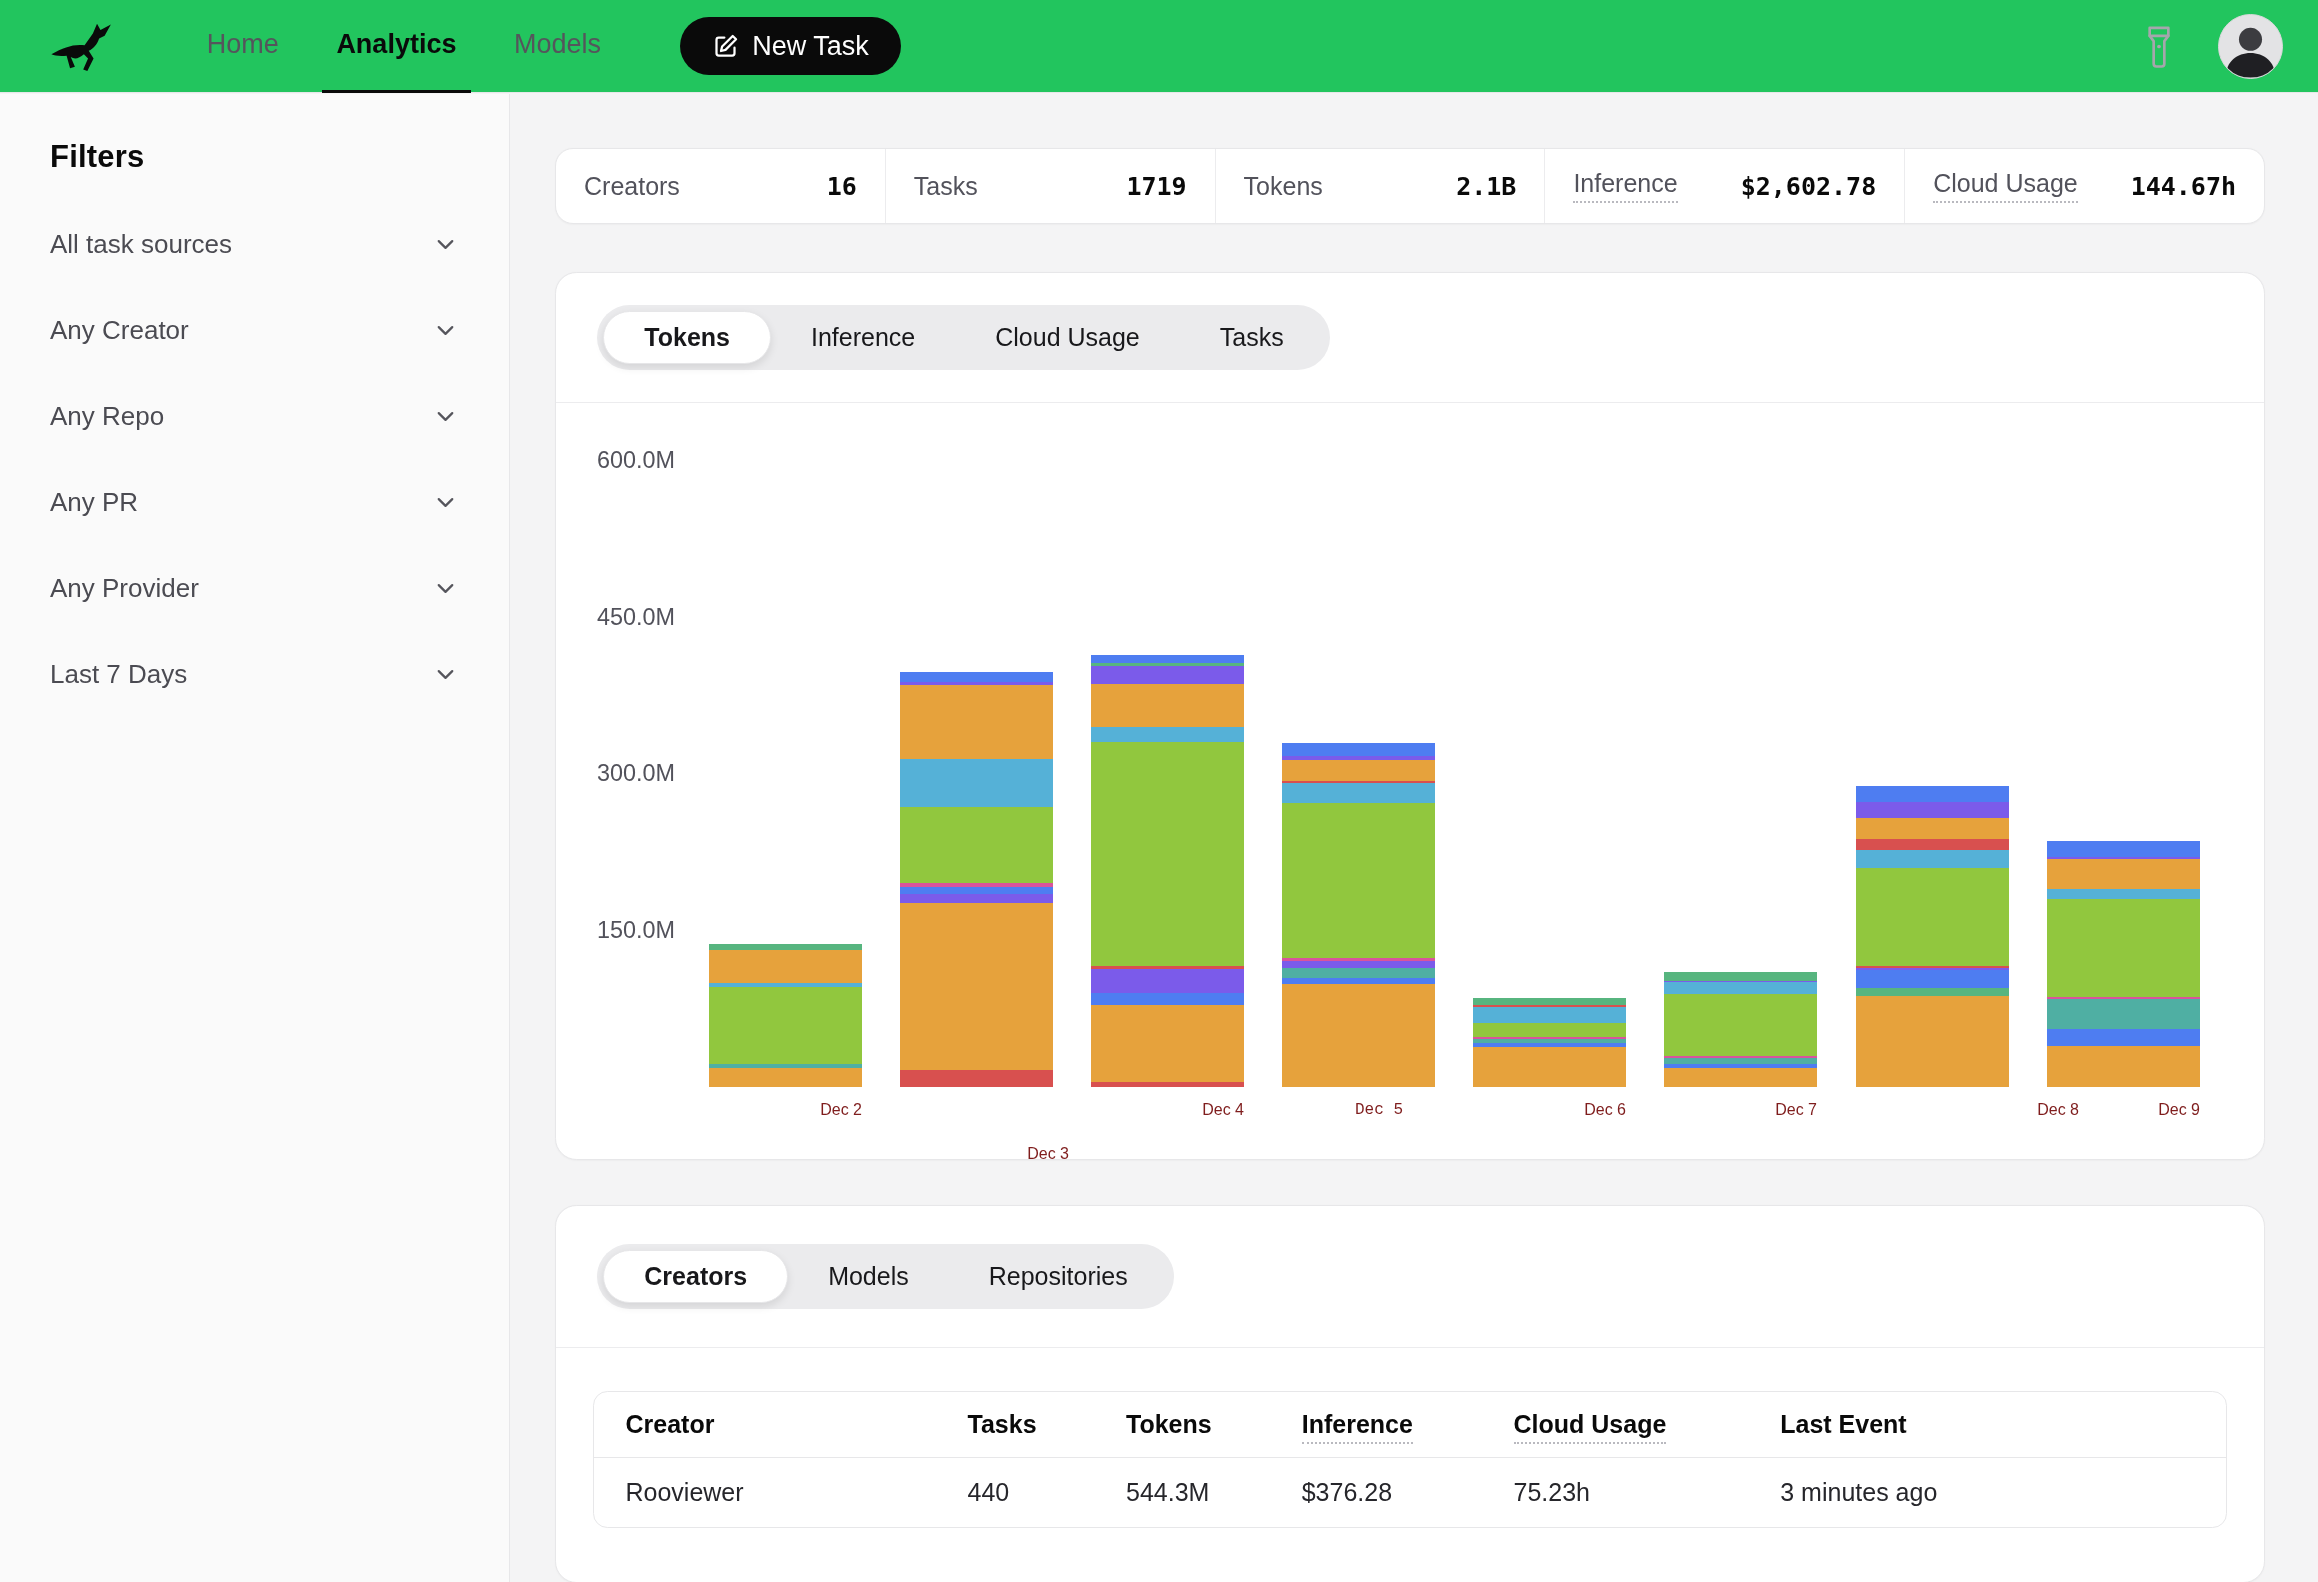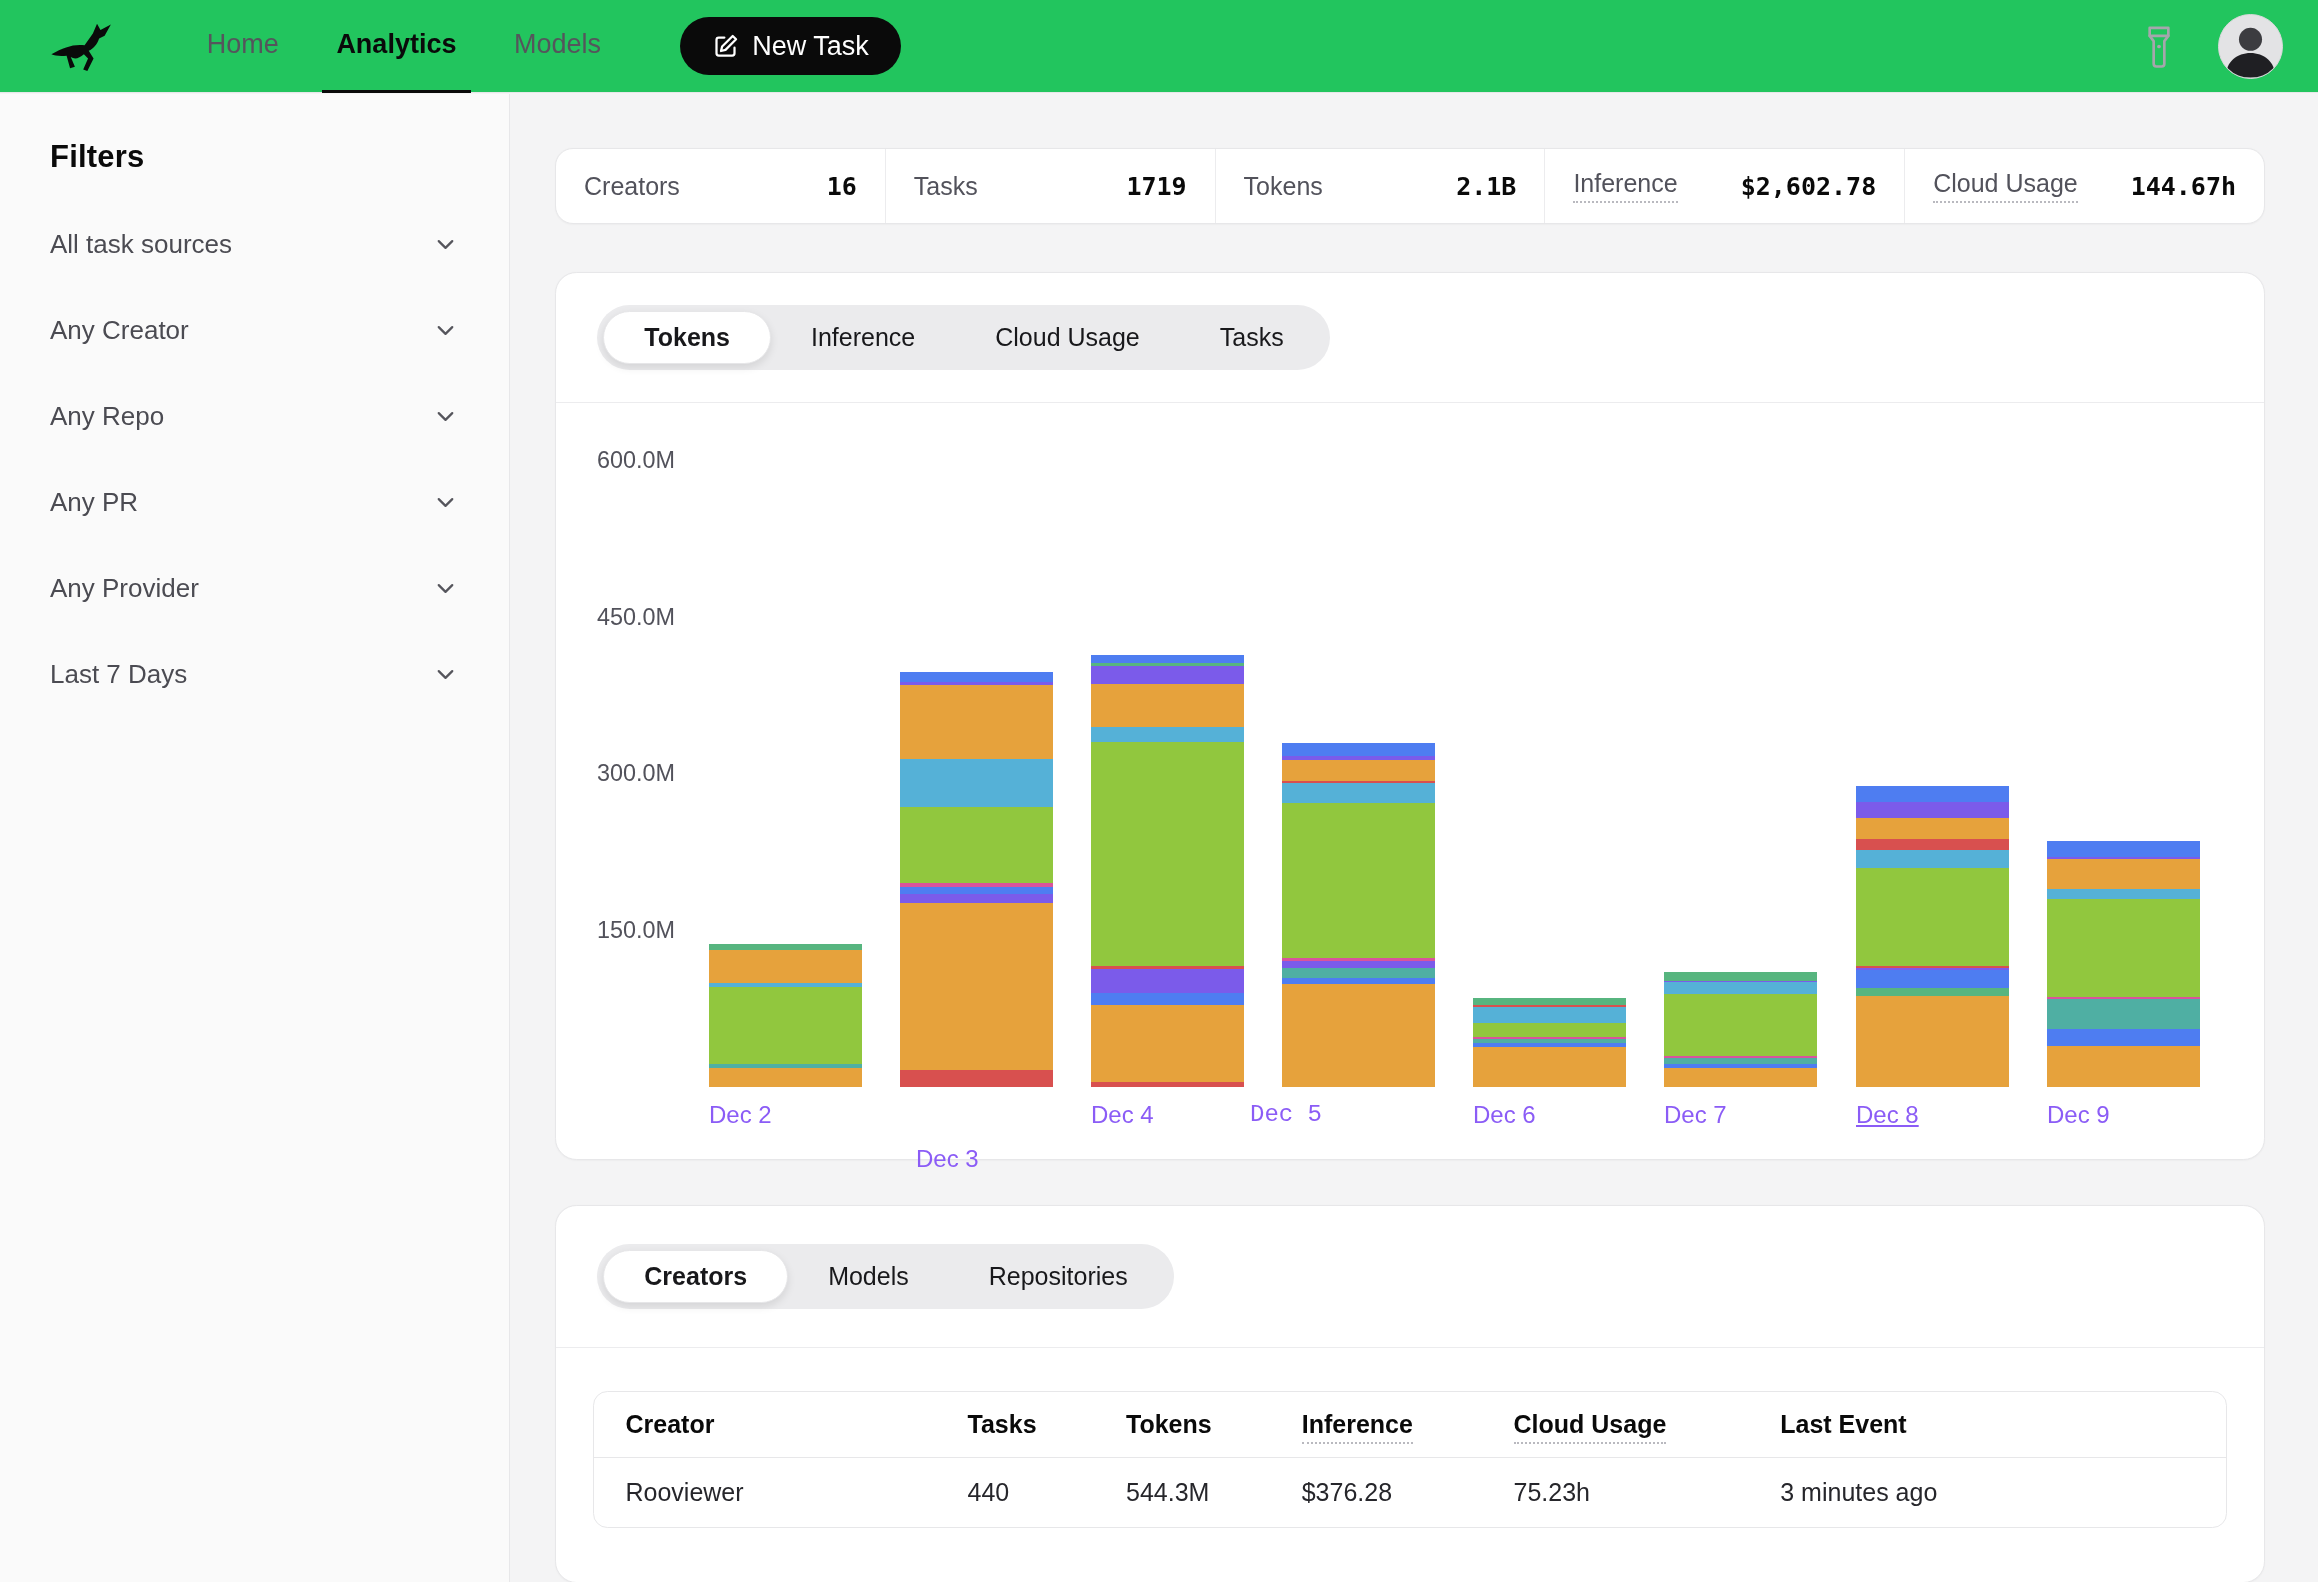--- a/index.html
+++ b/index.html
@@ -88,22 +88,22 @@
   .ytick {
     position:absolute; left:41px; font-size:23.4px; color:#52525b; line-height:25px; height:25px;
   }
   .bar {
     position:absolute; bottom:0; width:153px;
     display:flex; flex-direction:column-reverse; cursor:pointer;
   }
   .seg { width:100%; flex:0 0 auto; }
   .xaxis { position:relative; height:72px; }
   .xlabel {
-    position:absolute; top:14.4px; width:153px; text-align:left;
-    font-size:24px; color:#8b5cf6;
+    position:absolute; top:14.4px; width:153px; text-align:right;
+    font-size:16px; color:#7f1d1d;
   }
 
   
   .table-card { margin-top:45px; padding-bottom:54px; }
   .table-wrap { margin:43px 37px 0 37px; border:0.9px solid #e7e7e9; border-radius:14.4px; overflow:hidden; background:#fff; }
   .trow {
     display:grid; grid-template-columns:21.8% 10.1% 11.2% 13.5% 17% 1fr;
     align-items:center; padding:0 31.5px;
   }
   .trow.head { height:66px; border-bottom:0.9px solid #e7e7e9; }
@@ -324,21 +324,21 @@
           <div class="seg" style="height: 16px; background: rgb(78, 125, 241);"></div>
         </div>
       </div>
     <div class="xaxis" id="xaxis">
         <div class="xlabel" style="left: 153px;">Dec 2</div>
         <div class="xlabel" style="left: 360px; margin-top: 44px;">Dec 3</div>
         <div class="xlabel" style="left: 535px;">Dec 4</div>
         <div class="xlabel" style="left: 694px; font-family: Liberation Mono, monospace;">Dec 5</div>
         <div class="xlabel" style="left: 917px;">Dec 6</div>
         <div class="xlabel" style="left: 1108px;">Dec 7</div>
-        <div class="xlabel" style="left: 1300px; text-decoration: underline;">Dec 8</div>
+        <div class="xlabel" style="left: 1370px;">Dec 8</div>
         <div class="xlabel" style="left: 1491px;">Dec 9</div>
       </div>
   </section>
 
   <section class="card table-card">
     <div class="card-head" style="padding:38px 41px;">
       <div class="pill-group">
         <button class="pill-tab active">Creators</button>
         <button class="pill-tab">Models</button>
         <button class="pill-tab">Repositories</button>

